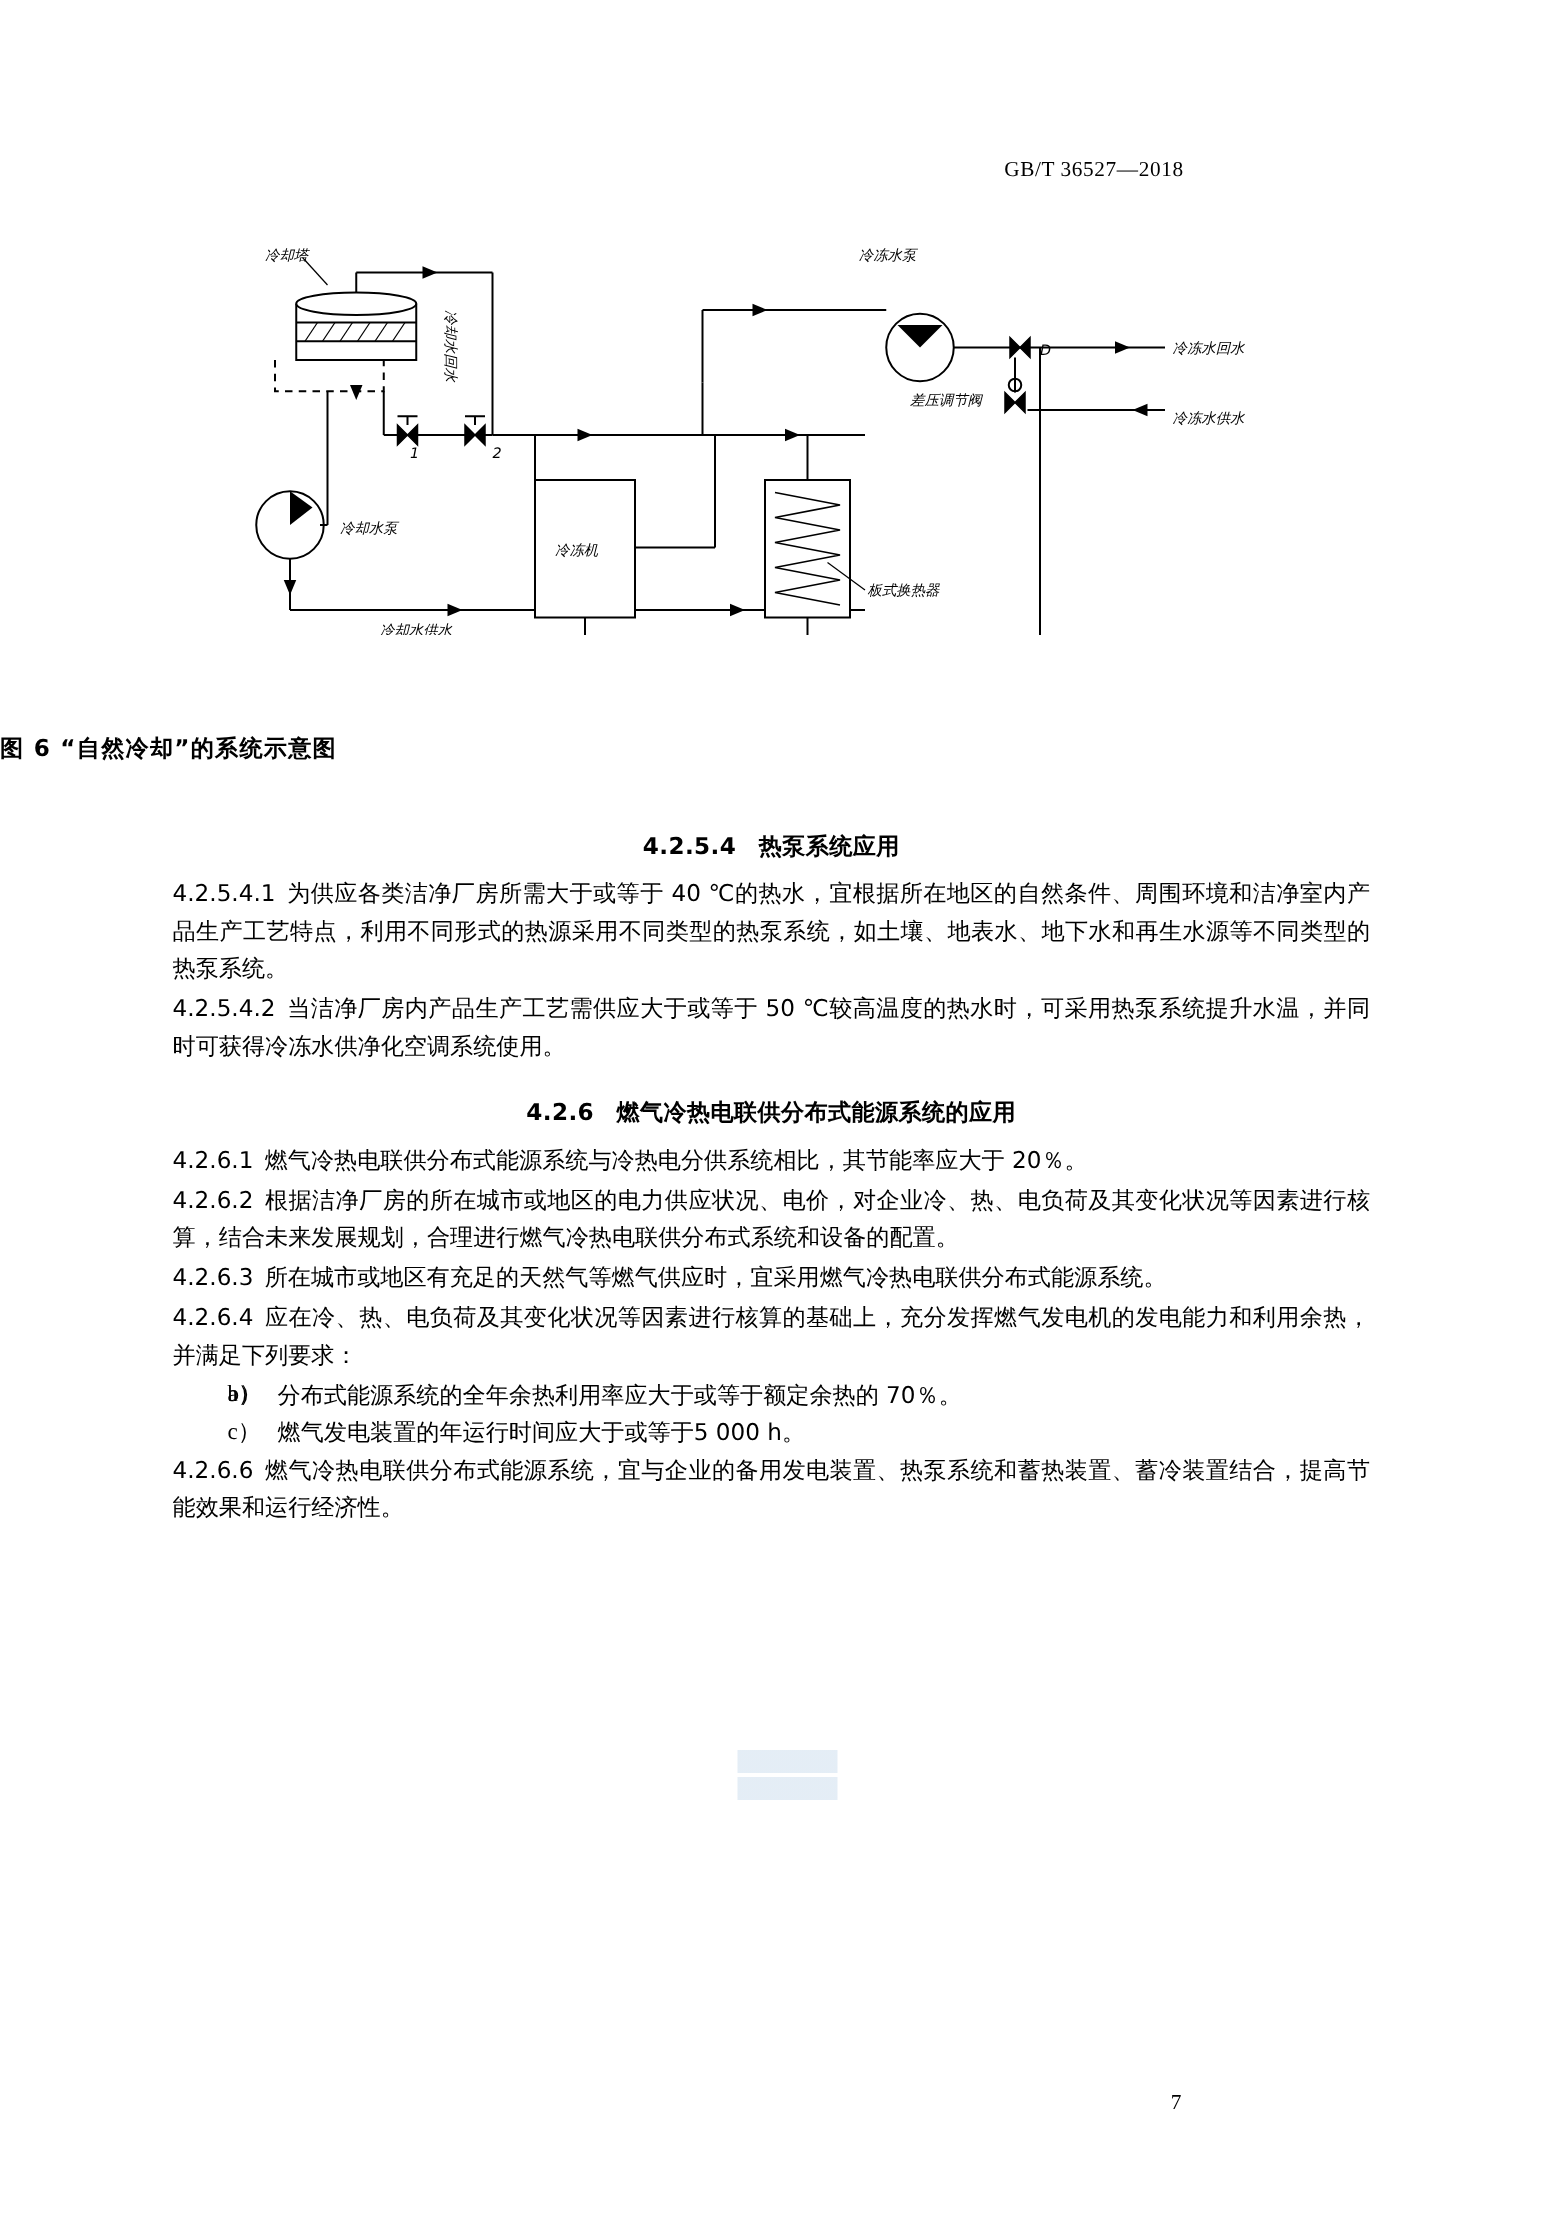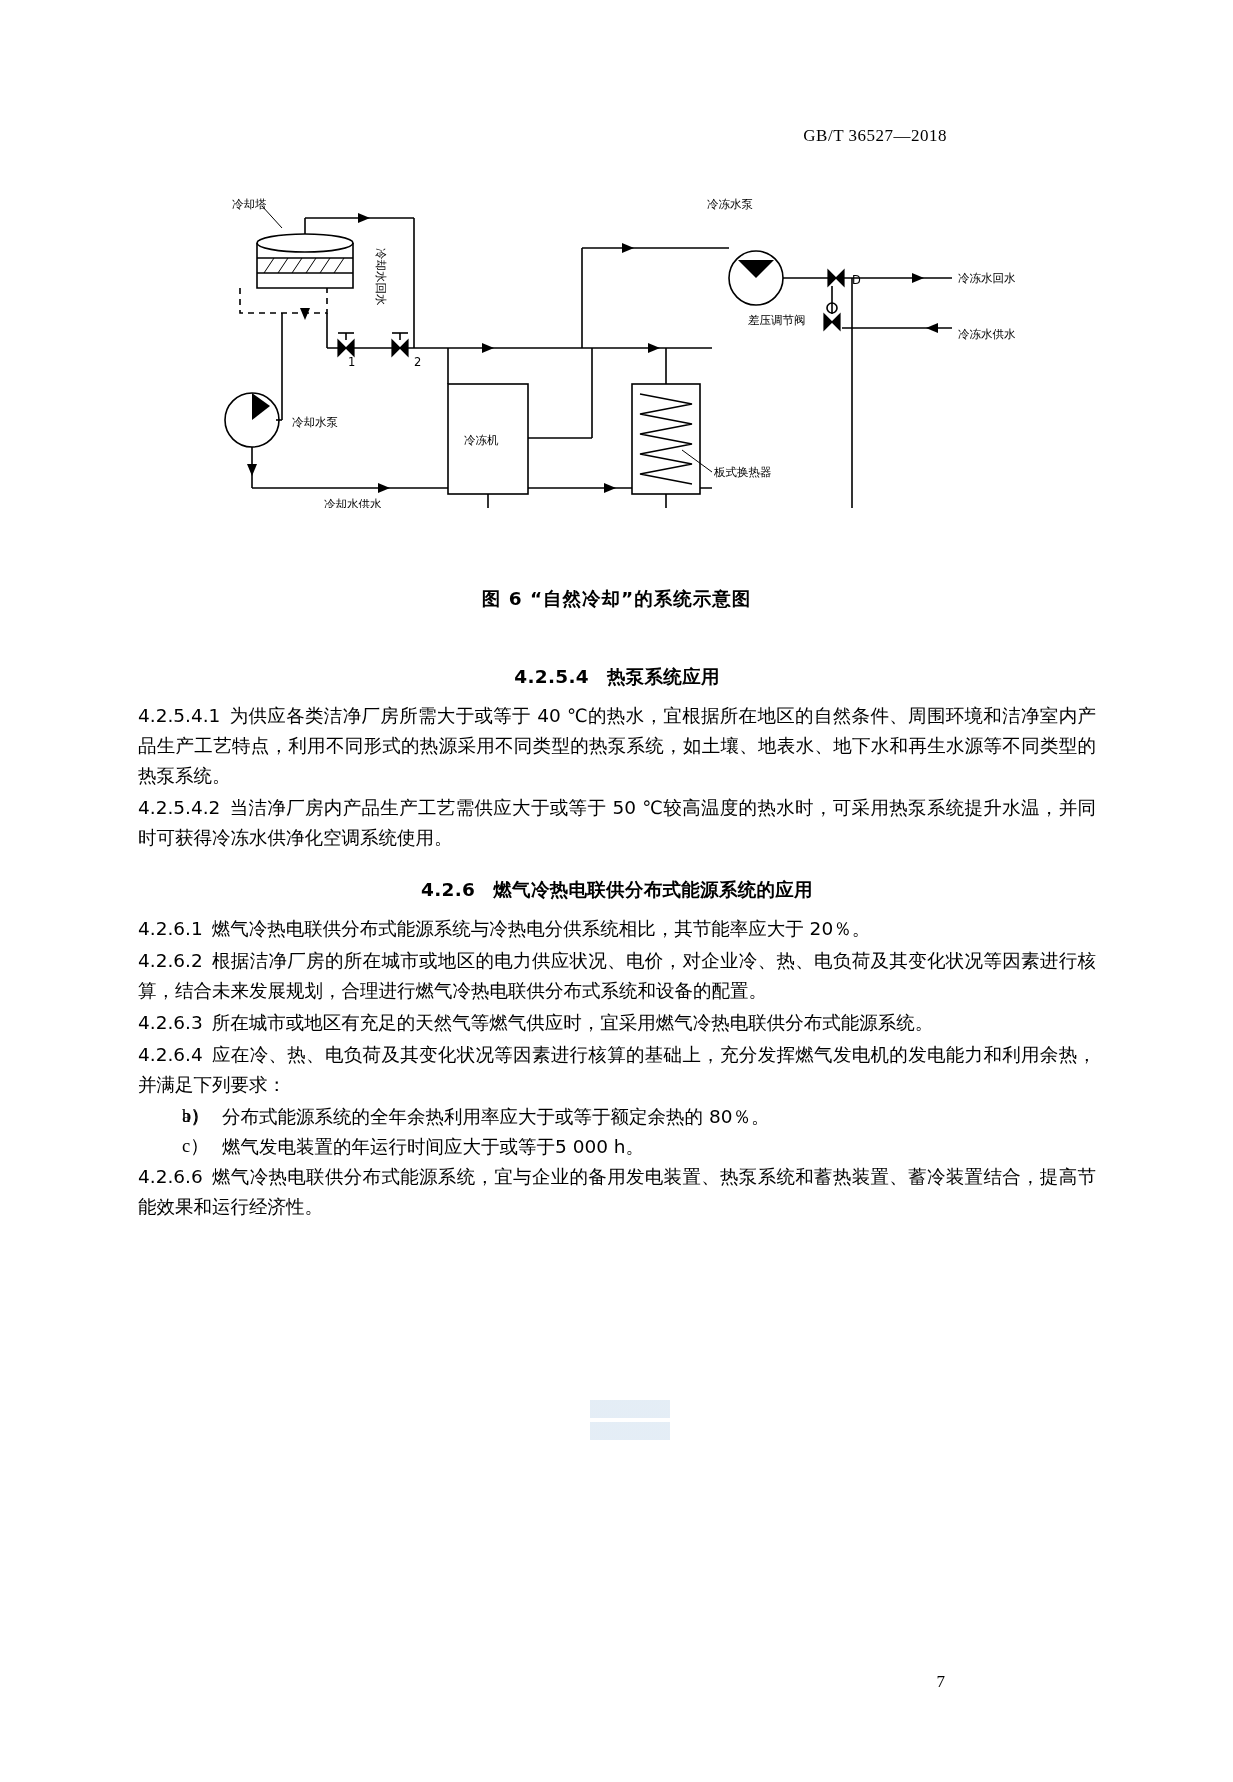--- a/index.html
+++ b/index.html
@@ -24,31 +24,32 @@
   .header-std {
     position: absolute;
     right: 138px;
     top: 126px;
     font-size: 17px;
     letter-spacing: 0.5px;
     font-family: "Liberation Serif", serif;
   }
   .figure-area {
     position: absolute;
-    left: 152px;
+    left: 132px;
     top: 188px;
     width: 940px;
     height: 320px;
+    font-style: italic;
   }
   .fig-caption {
     position: absolute;
     left: 0;
     top: 586px;
     width: 1233px;
-    text-align: center;
+    text-align: left;
     font-size: 18.5px;
     font-weight: bold;
     letter-spacing: 1px;
   }
   .content {
     position: absolute;
     left: 138px;
     top: 640px;
     width: 958px;
   }
@@ -275,21 +276,21 @@
 
     <p class="para">
       <span class="num">4.2.6.4</span><span>应在冷、热、电负荷及其变化状况等因素进行核算的基础上，充分发挥燃气发电机的发电能力和利用余热，并满足下列要求：</span>
     </p>
 
     <p class="list-item">
       <span class="lbl">a）</span>
     </p>
 
     <p class="list-item">
-      <span class="lbl">b）</span><span>分布式能源系统的全年余热利用率应大于或等于额定余热的 80％。</span>
+      <span class="lbl">b）</span><span>分布式能源系统的全年余热利用率应大于或等于额定余热的 70％。</span>
     </p>
 
     <p class="list-item">
       <span class="lbl">c）</span><span>燃气发电装置的年运行时间应大于或等于5 000 h。</span>
     </p>
 
 
     <p class="para">
       <span class="num">4.2.6.6</span><span>燃气冷热电联供分布式能源系统，宜与企业的备用发电装置、热泵系统和蓄热装置、蓄冷装置结合，提高节能效果和运行经济性。</span>
     </p>

